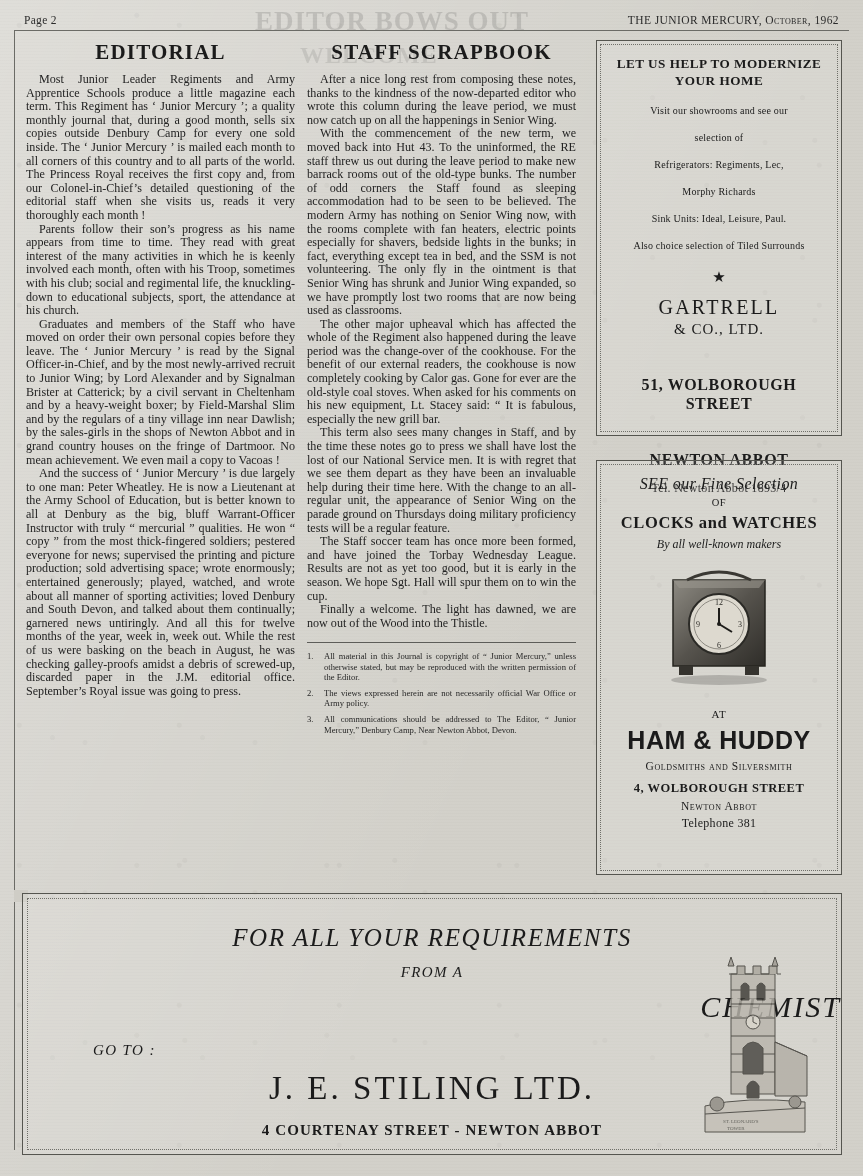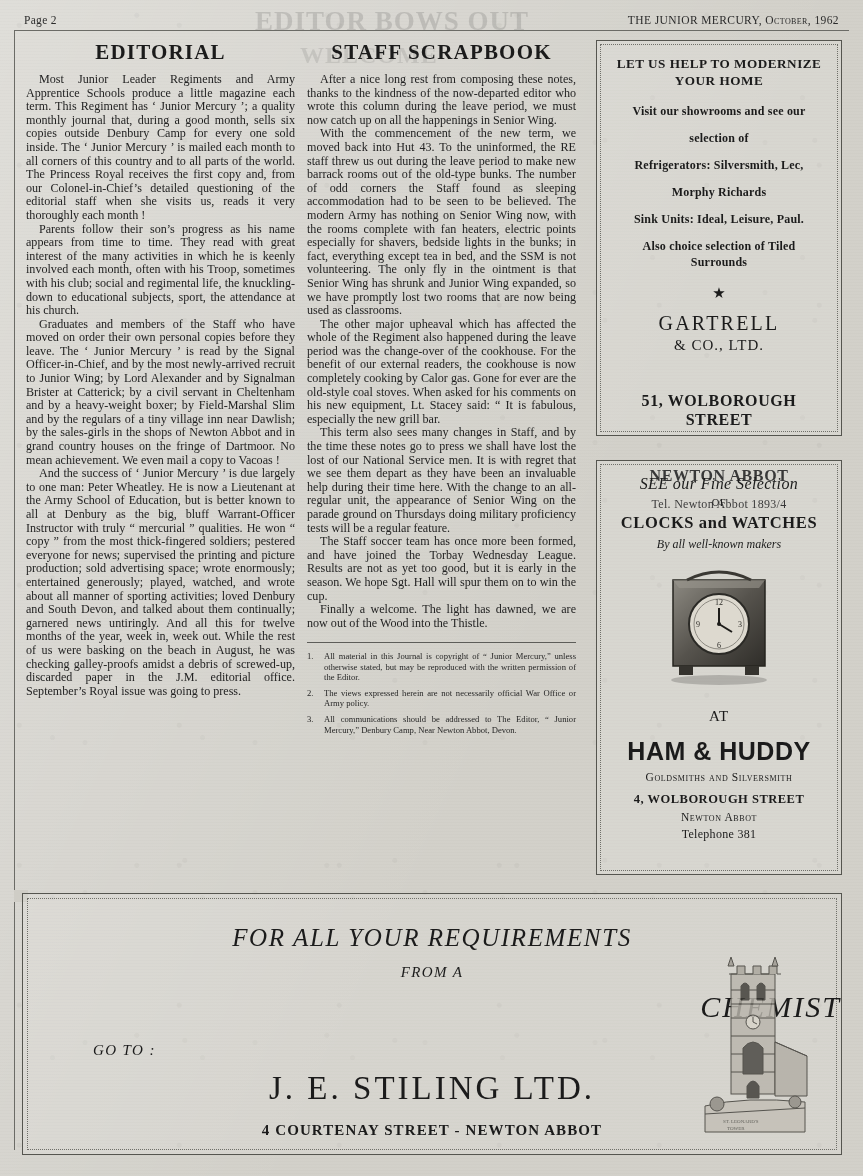--- a/index.html
+++ b/index.html
@@ -120,42 +120,41 @@
   .ad1{height:396px;}
   .ad2{margin-top:24px;height:415px;}
   .ad-in{position:relative;padding:6px 8px;text-align:center;}
 
   .ad1 .h{
     font-size:13.2px;font-weight:bold;letter-spacing:.5px;
     line-height:17px;margin-bottom:14px;
     font-variant:small-caps;
   }
   .ad1 .line{
-    font-size:12px;line-height:16px;margin-bottom:11px;
+    font-size:10px;line-height:16px;margin-bottom:11px;
     letter-spacing:.2px;
-    font-weight:bold;
   }
   .star{font-size:15px;margin:14px 0 10px;}
   .brand{
     font-size:20px;letter-spacing:2.2px;
     font-family:"Liberation Serif", serif;
     margin-bottom:2px;
   }
   .brand2{font-size:15px;letter-spacing:1px;margin-bottom:12px;}
   .addr{font-size:16px;font-weight:bold;letter-spacing:.6px;line-height:19px;margin-top:37px;}
   .tel{font-size:12px;margin-top:12px;letter-spacing:.3px;}
 
   .ad2 .see{
     font-style:italic;font-size:16px;letter-spacing:.4px;margin-bottom:4px;
   }
   .ad2 .of{font-size:10.5px;letter-spacing:.6px;margin-bottom:5px;}
   .ad2 .cw{font-size:16.5px;font-weight:bold;letter-spacing:.6px;margin-bottom:4px;}
   .ad2 .mk{font-style:italic;font-size:12px;margin-bottom:8px;}
   .clockwrap{height:140px;display:flex;align-items:center;justify-content:center;}
-  .ad2 .at{font-size:15px;letter-spacing:.8px;margin:8px 0 12px;}
+  .ad2 .at{font-size:11px;letter-spacing:.8px;margin:8px 0 6px;}
   .ad2 .hh{
     font-family:"Liberation Sans", sans-serif;
     font-size:25px;font-weight:bold;letter-spacing:0.5px;margin-bottom:5px;
   }
   .ad2 .gs{font-size:11.5px;font-variant:small-caps;letter-spacing:.6px;margin-bottom:9px;}
   .ad2 .a1{font-size:12.5px;font-weight:bold;letter-spacing:.5px;margin-bottom:4px;}
   .ad2 .a2{font-size:11.5px;font-variant:small-caps;letter-spacing:.6px;margin-bottom:4px;}
   .ad2 .a3{font-size:12px;letter-spacing:.3px;}
 
   
@@ -260,21 +259,21 @@
     </div>
   </div>
 
   <div class="rail">
 
     <div class="adbox ad1">
       <div class="ad-in">
         <div class="h">LET US HELP TO MODERNIZE YOUR HOME</div>
         <div class="line">Visit our showrooms and see our</div>
         <div class="line">selection of</div>
-        <div class="line">Refrigerators:  Silversmith,  Lec,</div>
+        <div class="line">Refrigerators:  Regiments,  Lec,</div>
         <div class="line">Morphy Richards</div>
         <div class="line">Sink Units:  Ideal,  Leisure,  Paul.</div>
         <div class="line">Also choice selection of Tiled Surrounds</div>
         <div class="star">★</div>
         <div class="brand">GARTRELL</div>
         <div class="brand2">&amp; CO., LTD.</div>
         <div class="addr">51, WOLBOROUGH STREET</div>
         <div class="addr">NEWTON ABBOT</div>
         <div class="tel">Tel.    Newton   Abbot     1893/4</div>
       </div>

